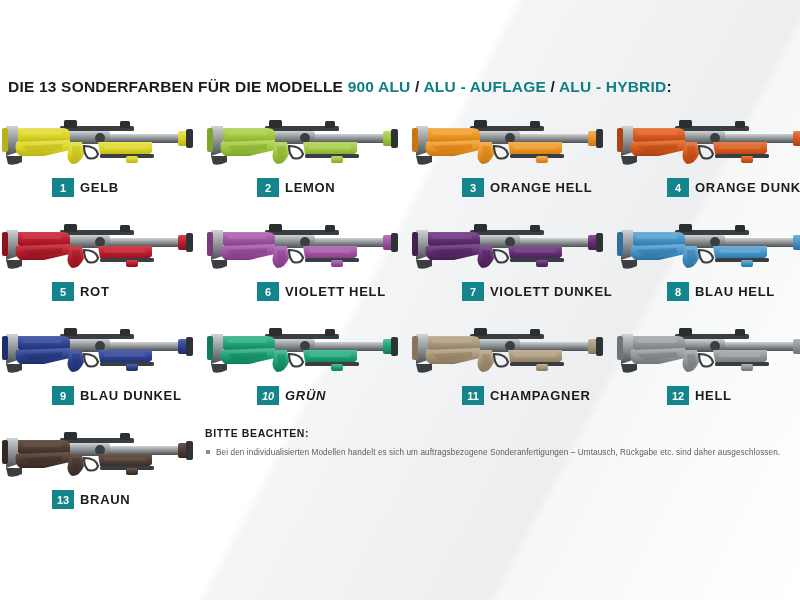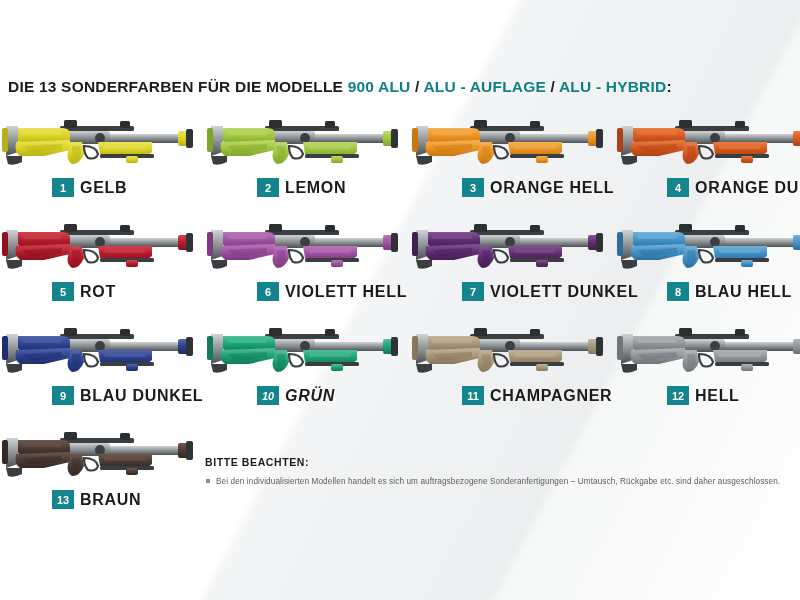--- a/index.html
+++ b/index.html
@@ -71,41 +71,40 @@
     align-items: center;
     justify-content: center;
     letter-spacing: 0;
   }
   .color-name {
     position: absolute;
     left: 80px;
     top: 66px;
     height: 19px;
     line-height: 19px;
-    font-size: 16px;
+    font-size: 13px;
     font-weight: bold;
     letter-spacing: 0.7px;
     color: #1b1b1b;
     white-space: nowrap;
   }
 
   
   .notes {
     position: absolute;
     left: 205px;
     top: 427px;
     width: 590px;
   }
   .notes-title {
     font-size: 10.5px;
     font-weight: bold;
     letter-spacing: 0.6px;
     color: #1b1b1b;
     margin-bottom: 8px;
-    margin-top: 29px;
   }
   .note-item {
     position: relative;
     padding-left: 11px;
     font-size: 8.2px;
     color: #5c5c5c;
     line-height: 1.35;
     margin-bottom: 9px;
     letter-spacing: 0.1px;
   }

